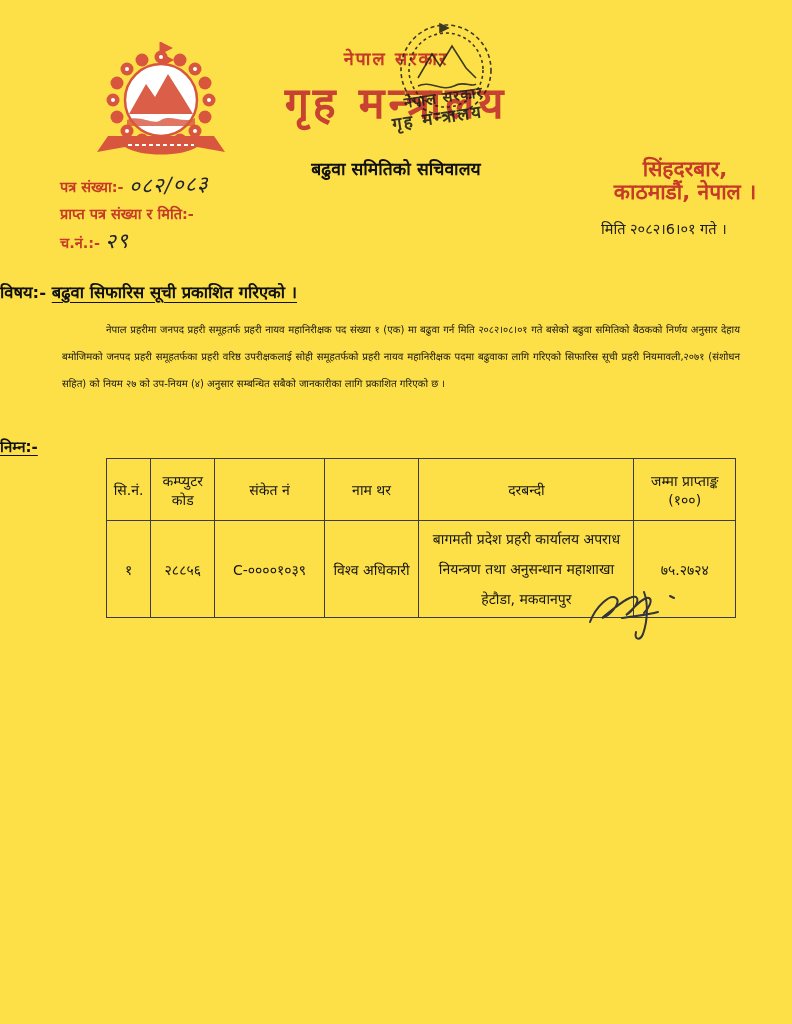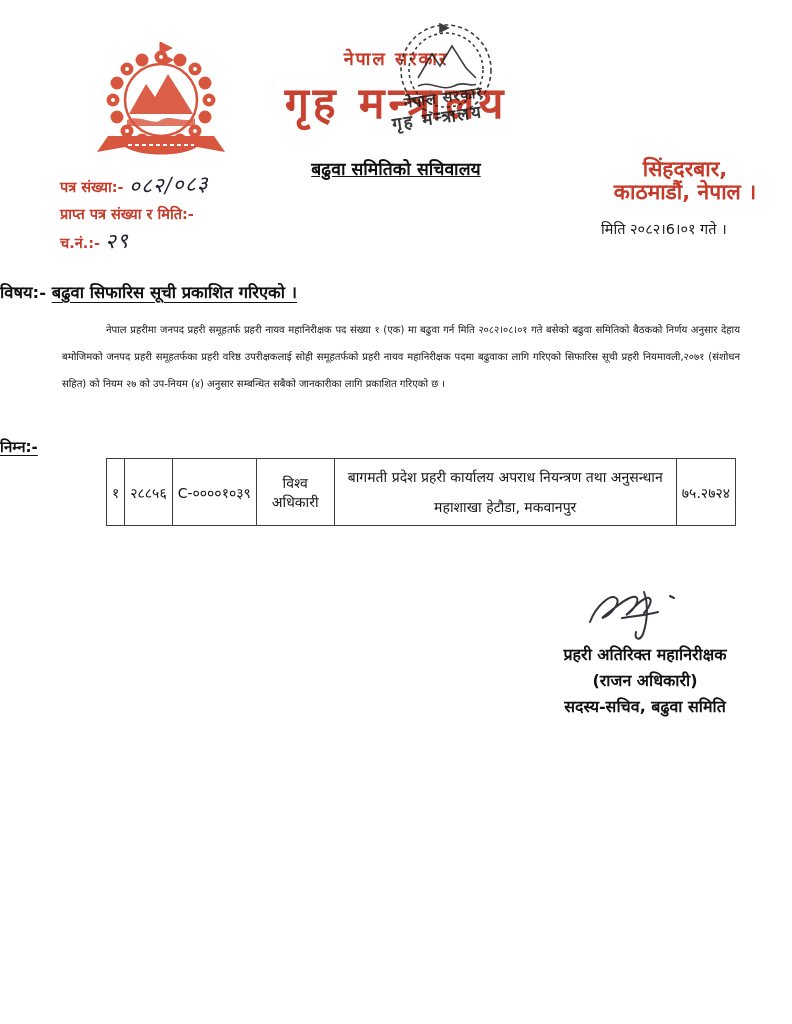--- a/index.html
+++ b/index.html
@@ -1,34 +1,34 @@
 <!DOCTYPE html>
 <html><head>
 <meta charset="utf-8">
 <style>
   html,body{margin:0;padding:0;background:#e8e8e8;}
   .page{
-    position:relative;width:792px;height:1024px;background:#ffffff;
+    position:relative;width:792px;height:1024px;background:#fde047;
     margin:0 auto;overflow:hidden;
     font-family:"DejaVu Sans","Liberation Sans",sans-serif;
     color:#1d1d1d;
   }
   .abs{position:absolute;}
   
   .gov-small{
     left:0;right:0;top:46px;text-align:center;
     color:#c53a28;font-size:18px;font-weight:bold;letter-spacing:2px;
   }
   .ministry-big{
     left:0;right:0;top:72px;text-align:center;
     color:#c84231;font-size:43px;font-weight:bold;letter-spacing:4px;
   }
   .secretariat{
     left:0;right:0;top:156px;text-align:center;
-    color:#111;font-size:17.5px;font-weight:bold;text-decoration:underline;
+    color:#111;font-size:17.5px;font-weight:bold;
   }
   .emblem{left:94px;top:40px;}
   .stamp-crest{left:392px;top:18px;opacity:.85;}
   .stamp-text{
     color:#1c1c1c;font-weight:bold;opacity:.88;
     transform:rotate(-8deg);transform-origin:left center;white-space:nowrap;
   }
   .stamp-text-1{left:404px;top:92px;font-size:14.5px;letter-spacing:1px;}
   .stamp-text-2{left:392px;top:112px;font-size:17px;letter-spacing:2px;}
   
@@ -174,20 +174,28 @@
     <span>विषय:-</span>
     <span class="u">बढुवा सिफारिस सूची प्रकाशित गरिएको ।</span>
   </div>
 
   <div class="abs body-par">नेपाल प्रहरीमा जनपद प्रहरी समूहतर्फ प्रहरी नायव महानिरीक्षक पद संख्या १ (एक) मा बढुवा गर्न मिति २०८२।०८।०१ गते बसेको बढुवा समितिको बैठकको निर्णय अनुसार देहाय बमोजिमको जनपद प्रहरी समूहतर्फका प्रहरी वरिष्ठ उपरीक्षकलाई सोही समूहतर्फको प्रहरी नायव महानिरीक्षक पदमा बढुवाका लागि गरिएको सिफारिस सूची प्रहरी नियमावली,२०७१ (संशोधन सहित) को नियम २७ को उप-नियम (४) अनुसार सम्बन्धित सबैको जानकारीका लागि प्रकाशित गरिएको छ ।</div>
 
   <div class="abs list-label">निम्न:-</div>
 
   <table class="sheet">
     <tbody>
+        <tr class="hdr">
+      <th class="c1">सि.नं.</th>
+      <th class="c2">कम्प्युटर कोड</th>
+      <th class="c3">संकेत नं</th>
+      <th class="c4">नाम थर</th>
+      <th class="c5">दरबन्दी</th>
+      <th class="c6">जम्मा प्राप्ताङ्क (१००)</th>
+    </tr>
     <tr class="data">
       <td>१</td>
       <td>२८८५६</td>
       <td>C-००००१०३९</td>
       <td>विश्व अधिकारी</td>
       <td class="posting">बागमती प्रदेश प्रहरी कार्यालय अपराध नियन्त्रण तथा अनुसन्धान महाशाखा हेटौडा, मकवानपुर</td>
       <td>७५.२७२४</td>
     </tr>
   </tbody>
     </table>
@@ -195,19 +203,14 @@
   <div class="abs sig-mark">
     <svg width="100" height="56" viewBox="0 0 100 56">
       <g fill="none" stroke="#33343c" stroke-width="2" stroke-linecap="round">
         <path d="M4 34 C10 18 24 6 30 10 C36 14 24 28 16 30 C26 22 44 6 50 9 C55 12 46 24 40 27 C48 20 58 8 63 10 C67 12 63 20 58 25"></path>
         <path d="M58 4 C62 14 62 32 57 46 C54 53 48 52 50 44"></path>
         <path d="M36 30 C48 28 62 27 72 24"></path>
         <path d="M84 8 l4 2"></path>
       </g>
     </svg>
   </div>
-  <div class="abs sig-block">
-    <div>प्रहरी अतिरिक्त महानिरीक्षक</div>
-    <div>(राजन अधिकारी)</div>
-    <div>सदस्य-सचिव, बढुवा समिति</div>
-  </div>
 
 </div>
 
 </body></html>

